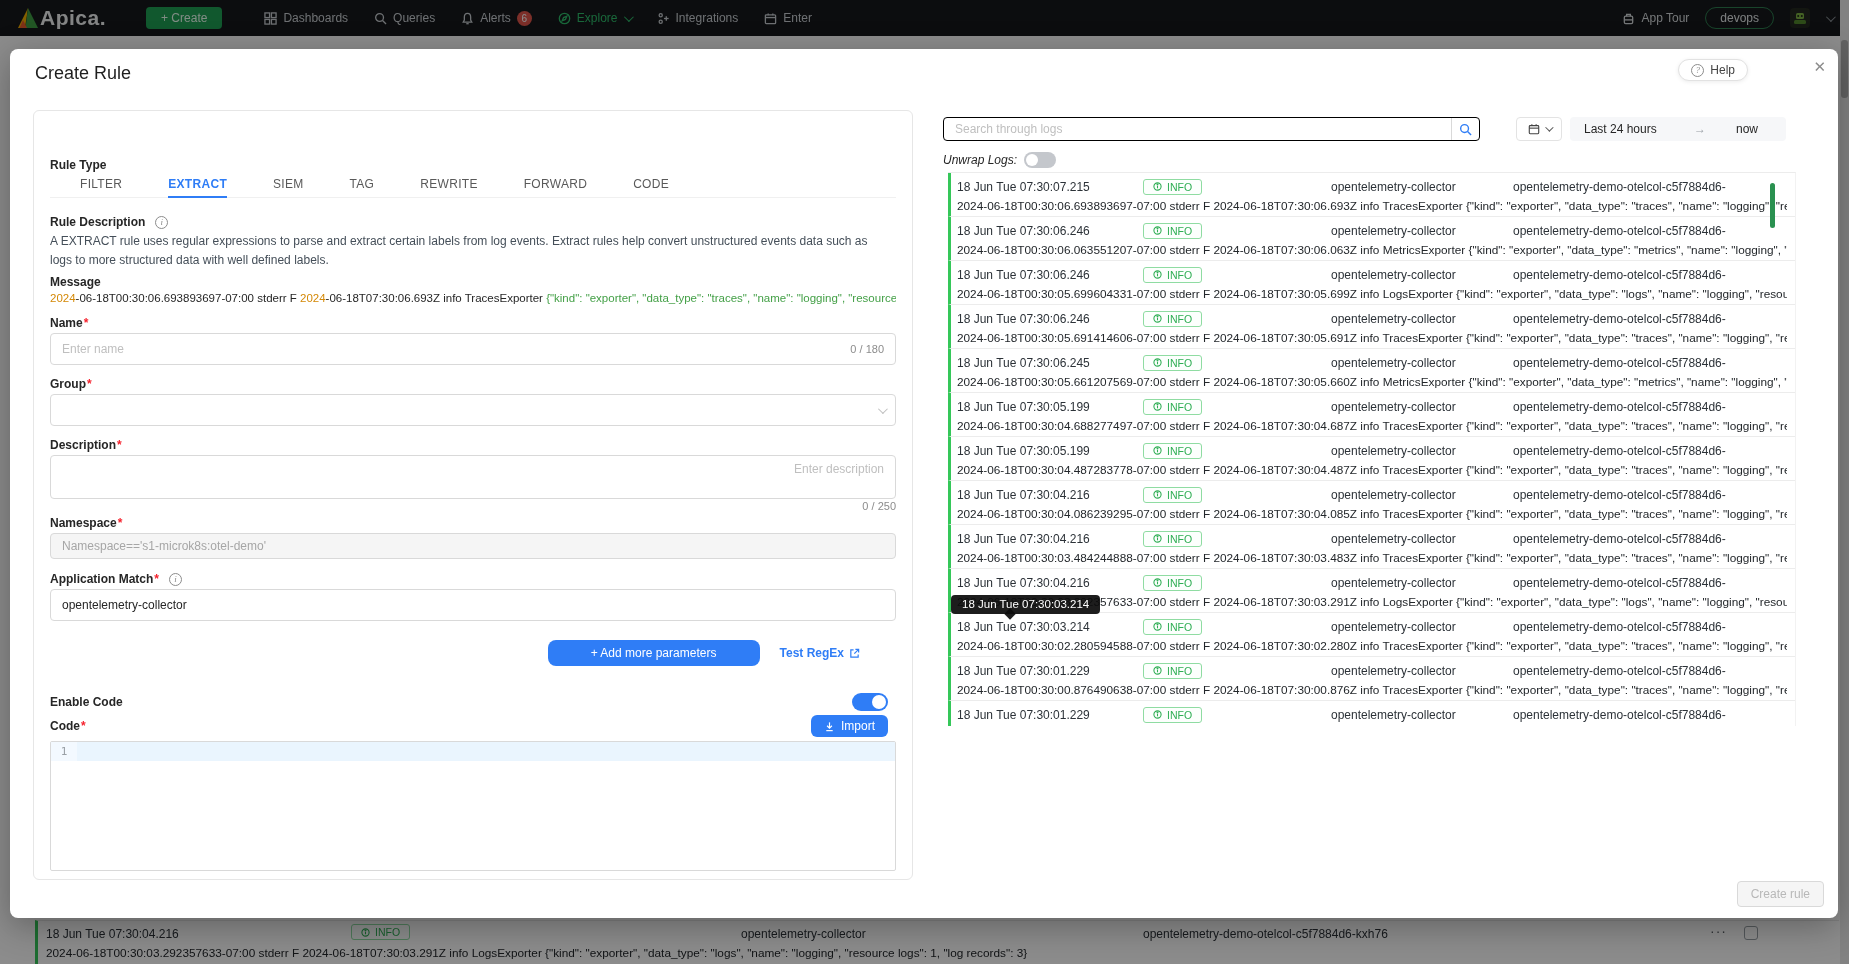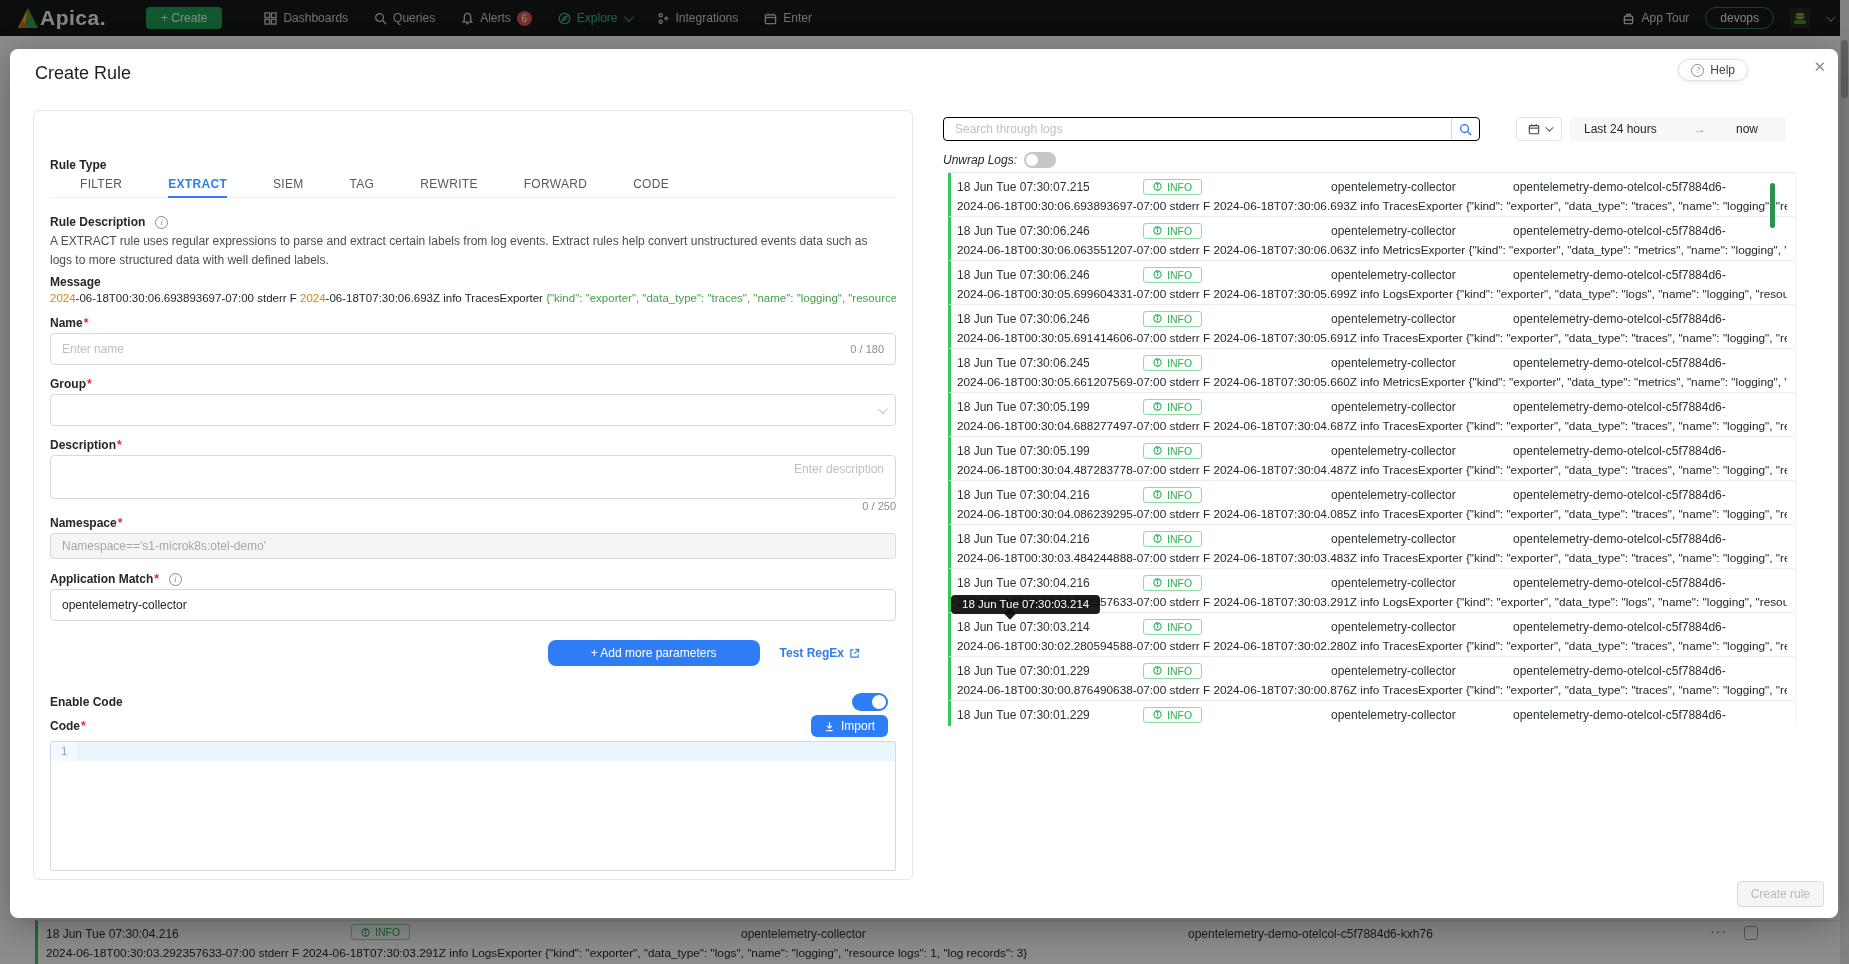--- a/index.html
+++ b/index.html
@@ -23,21 +23,21 @@
   .apptour svg { stroke:#d6d9dc; }
   .ws-pill { border:1px solid #2e7d4f; border-radius:14px; padding:3px 14px; color:#e3e6e8; cursor:pointer; }
   .avatar { width:20px; height:20px; border-radius:4px; background:#23281f; display:flex; align-items:center; justify-content:center; cursor:pointer; }
   .chev-grey { width:7px; height:7px; border-right:1.5px solid #8a9096; border-bottom:1.5px solid #8a9096; transform:rotate(45deg) translateY(-2px); display:inline-block; cursor:pointer; }
 
   
   .bg-log { position:absolute; left:35px; top:920px; right:10px; height:44px; background:#fff; border-left:3px solid #35c759; border-top:1px solid #e8e8e8; z-index:1; }
   .bg-log .t { position:absolute; left:8px; top:6px; color:#2c3238; }
   .bg-log .b { position:absolute; left:313px; top:3px; }
   .bg-log .a { position:absolute; left:703px; top:6px; color:#2c3238; }
-  .bg-log .p { position:absolute; left:1150px; top:6px; color:#2c3238; }
+  .bg-log .p { position:absolute; left:1105px; top:6px; color:#2c3238; }
   .bg-log .d { position:absolute; left:1672px; top:2px; color:#5a5f64; font-size:14px; letter-spacing:1px; }
   .bg-log .cb { position:absolute; left:1706px; top:5px; width:14px; height:14px; border:1px solid #9aa0a6; border-radius:3px; background:#fff; }
   .bg-log .m { position:absolute; left:8px; top:25px; font-size:11.8px; color:#23272b; white-space:nowrap; }
   .win-scroll { position:absolute; right:0; top:0; width:9px; height:964px; background:#ededed; z-index:3; }
   .win-thumb { position:absolute; right:1px; top:40px; width:7px; height:58px; background:#b3b3b3; border-radius:3px; }
 
   .overlay { position:absolute; inset:0; background:rgba(0,0,0,0.45); z-index:5; pointer-events:none; }
 
   
   .modal { position:absolute; left:10px; top:49px; width:1828px; height:869px; background:#fff; border-radius:8px; box-shadow:0 8px 34px rgba(0,0,0,.3); z-index:10; }

